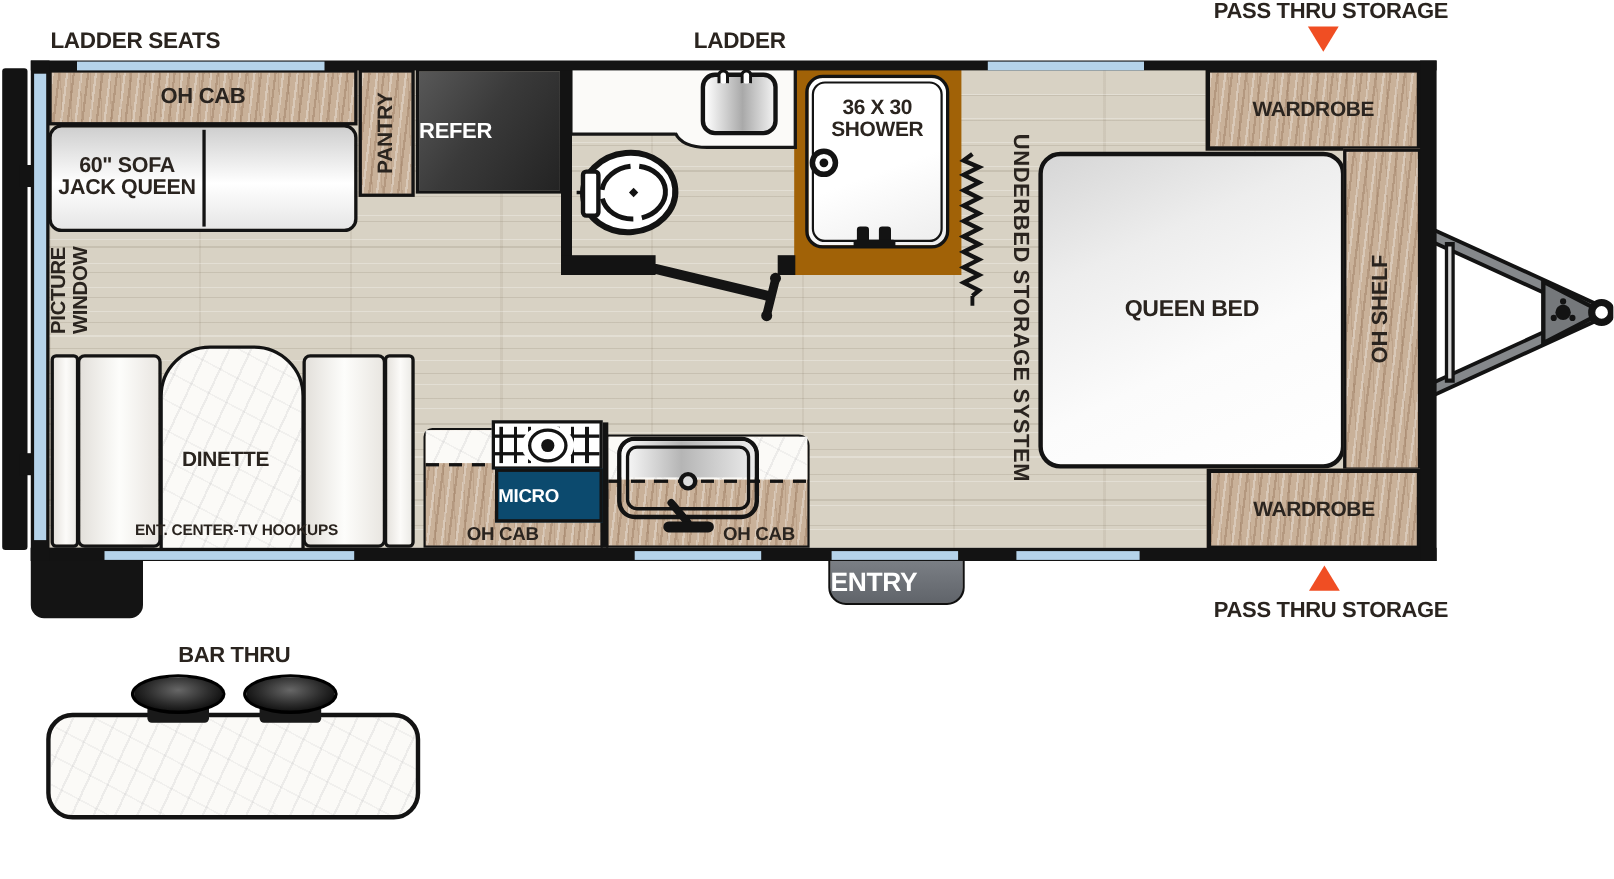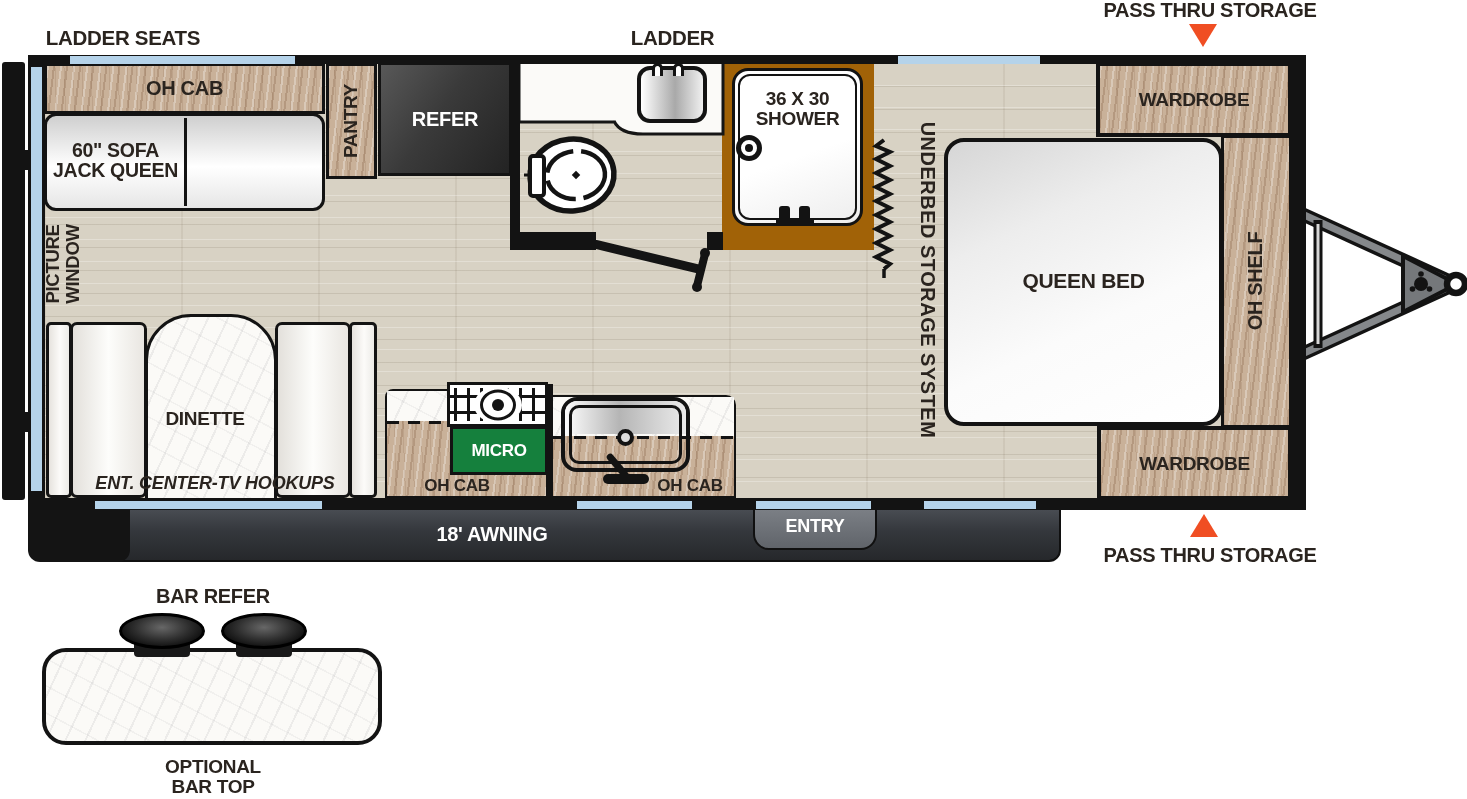--- a/index.html
+++ b/index.html
@@ -2,21 +2,21 @@
 <html><head>
 <meta charset="utf-8">
 <style>
   html,body{margin:0;padding:0;background:#ffffff;}
   #plan{position:relative;width:1467px;height:799px;background:#ffffff;overflow:hidden;
         font-family:"Liberation Sans",sans-serif;}
   .abs{position:absolute;box-sizing:border-box;}
   .lbl{font-weight:bold;color:#2a241f;letter-spacing:-0.3px;white-space:nowrap;
        line-height:1.05;text-align:center;}
   .wlbl{font-weight:bold;color:#ffffff;letter-spacing:-0.3px;white-space:nowrap;
-       line-height:1.05;text-align:center;}
+       line-height:1.05;}
   .wall{background:#131313;z-index:4;}
   .win{background:#b5d3ea;z-index:5;}
   .floor{background-color:#d8d2c4;
     background-image:
       repeating-linear-gradient(180deg, rgba(255,255,255,.28) 0 1px, rgba(0,0,0,0) 1px 22px),
       repeating-linear-gradient(180deg, rgba(96,84,62,.14) 0 1px, rgba(0,0,0,0) 1px 23px),
       repeating-linear-gradient(90deg, rgba(120,104,82,.10) 0 2px, rgba(0,0,0,0) 2px 137px);
     z-index:0;}
   .wood{background-color:#c9b199;
     background-image:
@@ -68,21 +68,21 @@
   <div class="abs furn" style="left:70px;top:322px;width:77px;height:176px;border:3px solid #131313;border-radius:7px;
               background:linear-gradient(90deg,#e3e0db,#fdfdfb 50%,#e9e6e1);"></div>
   <div class="abs marble furn" style="left:145px;top:314px;width:132px;height:188px;border:3.5px solid #131313;
               border-radius:46px 46px 4px 4px;">
     <span class="lbl abs" style="left:0;right:12px;top:92px;font-size:19px;">DINETTE</span>
   </div>
   <div class="abs furn" style="left:275px;top:322px;width:76px;height:176px;border:3px solid #131313;border-radius:7px;
               background:linear-gradient(90deg,#e3e0db,#fdfdfb 50%,#e9e6e1);"></div>
   <div class="abs furn" style="left:349px;top:322px;width:28px;height:176px;border:3px solid #131313;border-radius:5px;
               background:linear-gradient(90deg,#e6e3de,#fcfbf9 55%,#ecebe7);"></div>
-  <span class="lbl abs fix" style="left:85px;top:474px;width:260px;font-size:18px;letter-spacing:-0.2px;font-style:italic;">ENT. CENTER-TV HOOKUPS</span>
+  <span class="lbl abs fix" style="left:85px;top:474px;width:260px;font-size:14px;letter-spacing:-0.2px;">ENT. CENTER-TV HOOKUPS</span>
 
   <div class="abs wood furn" style="left:326px;top:63px;width:51px;height:116px;border:3px solid #131313;"></div>
   <span class="lbl abs rotccw fix" style="left:297px;top:110px;width:110px;height:22px;font-size:19px;">PANTRY</span>
 
   <div class="abs furn" style="left:378px;top:62px;width:134px;height:114px;border:3px solid #131313;
               background:linear-gradient(125deg,#585858 0%,#3a3a3a 45%,#232323 100%);">
     <span class="wlbl abs" style="left:0;right:0;top:44px;font-size:20px;">REFER</span>
   </div>
 
   <div class="abs wood furn" style="left:385px;top:389px;width:163px;height:109px;border:2.5px solid #131313;border-radius:8px 0 0 0;">
@@ -103,21 +103,21 @@
     <div class="abs" style="left:0;right:0;top:10px;height:3px;background:#131313;"></div>
     <div class="abs" style="left:0;right:0;bottom:10px;height:3px;background:#131313;"></div>
     <div class="abs" style="left:50%;top:50%;width:48px;height:37px;transform:translate(-50%,-50%);
                 background:#ffffff;border-radius:50%;"></div>
     <div class="abs" style="left:50%;top:50%;width:36px;height:31px;transform:translate(-50%,-50%);
                 border:3.5px solid #131313;border-radius:50%;"></div>
     <div class="abs" style="left:50%;top:50%;width:12px;height:12px;transform:translate(-50%,-50%);
                 background:#131313;border-radius:50%;"></div>
   </div>
 
-  <div class="abs fix" style="left:450px;top:426px;width:98px;height:49px;border:3px solid #131313;background:#15803d;">
+  <div class="abs fix" style="left:450px;top:426px;width:98px;height:49px;border:3px solid #131313;background:#0c4a6e;">
     <span class="wlbl abs" style="left:0;right:0;top:13px;font-size:17px;">MICRO</span>
   </div>
 
   <div class="abs fix" style="left:561px;top:397px;width:129px;height:75px;border:4.5px solid #131313;border-radius:16px;overflow:hidden;">
     <div class="abs" style="left:0;right:0;top:0;height:33px;background:linear-gradient(90deg,#fdfdfd,#b5b5b5 45%,#ebebeb);"></div>
     <div class="abs" style="left:4px;right:4px;top:4px;bottom:4px;border:3px solid #131313;border-radius:10px;"></div>
   </div>
   <div class="abs fix" style="left:617px;top:429px;width:17px;height:17px;border:4px solid #131313;border-radius:50%;background:#dddddd;"></div>
   <div class="abs fix" style="left:608px;top:451px;width:30px;height:7px;background:#131313;border-radius:4px;
               transform:rotate(50deg);transform-origin:0 50%;"></div>
@@ -197,29 +197,24 @@
   <div class="abs wall" style="left:1291px;top:55px;width:15px;height:455px;"></div>
 
   <div class="abs win" style="left:31px;top:67px;width:11px;height:424px;"></div>
   <div class="abs win" style="left:70px;top:56px;width:225px;height:8px;"></div>
   <div class="abs win" style="left:898px;top:56px;width:142px;height:8px;"></div>
   <div class="abs win" style="left:95px;top:501px;width:227px;height:8px;"></div>
   <div class="abs win" style="left:577px;top:501px;width:115px;height:8px;"></div>
   <div class="abs win" style="left:756px;top:501px;width:115px;height:8px;"></div>
   <div class="abs win" style="left:924px;top:501px;width:112px;height:8px;"></div>
 
-  <div class="abs" style="left:45px;top:506px;width:1016px;height:56px;z-index:1;border:2px solid #101010;
-              border-radius:0 0 12px 12px;
-              background:linear-gradient(180deg,#4a4e54 0%,#34373c 45%,#26282b 100%);">
-    <span class="wlbl abs" style="left:365px;width:160px;top:50%;transform:translateY(-50%);font-size:20px;">18' AWNING</span>
-  </div>
   <div class="abs" style="left:28px;top:498px;width:102px;height:64px;background:#141414;border-radius:0 0 12px 12px;z-index:2;"></div>
   <div class="abs" style="left:753px;top:506px;width:124px;height:44px;z-index:2;border:2.5px solid #101010;
               border-radius:0 0 16px 16px;background:linear-gradient(180deg,#7c8086,#60646a);">
-    <span class="wlbl abs" style="left:0;right:0;top:9px;font-size:18px;">ENTRY</span>
+    <span class="wlbl abs" style="left:0;right:0;top:9px;font-size:24px;">ENTRY</span>
   </div>
 
   <svg class="abs" style="left:1299px;top:196px;width:168px;height:176px;z-index:0;" viewBox="0 0 168 176">
     <line x1="3" y1="18" x2="152" y2="86" stroke="#131313" stroke-width="14"></line>
     <line x1="3" y1="158" x2="152" y2="90" stroke="#131313" stroke-width="14"></line>
     <line x1="3" y1="18" x2="152" y2="86" stroke="#85888b" stroke-width="7"></line>
     <line x1="3" y1="158" x2="152" y2="90" stroke="#85888b" stroke-width="7"></line>
     <line x1="19" y1="24" x2="19" y2="152" stroke="#131313" stroke-width="9"></line>
     <line x1="19" y1="28" x2="19" y2="148" stroke="#d8d8d8" stroke-width="3"></line>
     <polygon points="104,60 158,88 104,116" fill="#75787b" stroke="#131313" stroke-width="4"></polygon>
@@ -230,25 +225,22 @@
     <circle cx="157" cy="88" r="9" fill="#ffffff" stroke="#131313" stroke-width="6.5"></circle>
   </svg>
 
   <span class="lbl abs" style="left:38px;top:27px;width:170px;font-size:20.5px;z-index:6;">LADDER SEATS</span>
   <span class="lbl abs" style="left:595px;top:27px;width:155px;font-size:20.5px;z-index:6;">LADDER</span>
   <span class="lbl abs" style="left:1090px;top:0px;width:240px;font-size:20px;z-index:6;">PASS THRU STORAGE</span>
   <div class="abs arrow-down" style="left:1189px;top:24px;"></div>
   <div class="abs arrow-up" style="left:1190px;top:514px;"></div>
   <span class="lbl abs" style="left:1090px;top:545px;width:240px;font-size:20px;z-index:6;">PASS THRU STORAGE</span>
 
-  <span class="lbl abs" style="left:120px;top:586px;width:186px;font-size:20px;">BAR REFER</span>
+  <span class="lbl abs" style="left:120px;top:586px;width:186px;font-size:20px;">BAR THRU</span>
   <div class="abs marble" style="left:42px;top:648px;width:340px;height:97px;border:4px solid #131313;border-radius:24px;"></div>
   <div class="abs" style="left:134px;top:644px;width:56px;height:13px;background:#191919;border-radius:0 0 4px 4px;"></div>
   <div class="abs" style="left:236px;top:644px;width:56px;height:13px;background:#191919;border-radius:0 0 4px 4px;"></div>
   <div class="abs" style="left:119px;top:613px;width:86px;height:36px;border:3px solid #000;border-radius:50%;
               background:radial-gradient(ellipse at 50% 38%,#676767 0%,#2e2e2e 48%,#0c0c0c 80%);"></div>
   <div class="abs" style="left:221px;top:613px;width:86px;height:36px;border:3px solid #000;border-radius:50%;
               background:radial-gradient(ellipse at 50% 38%,#676767 0%,#2e2e2e 48%,#0c0c0c 80%);"></div>
-  <div class="abs lbl" style="left:120px;top:757px;width:186px;font-size:19px;line-height:20px;">
-    <span>OPTIONAL</span><br><span>BAR TOP</span>
-  </div>
 
 </div>
 
 </body></html>

